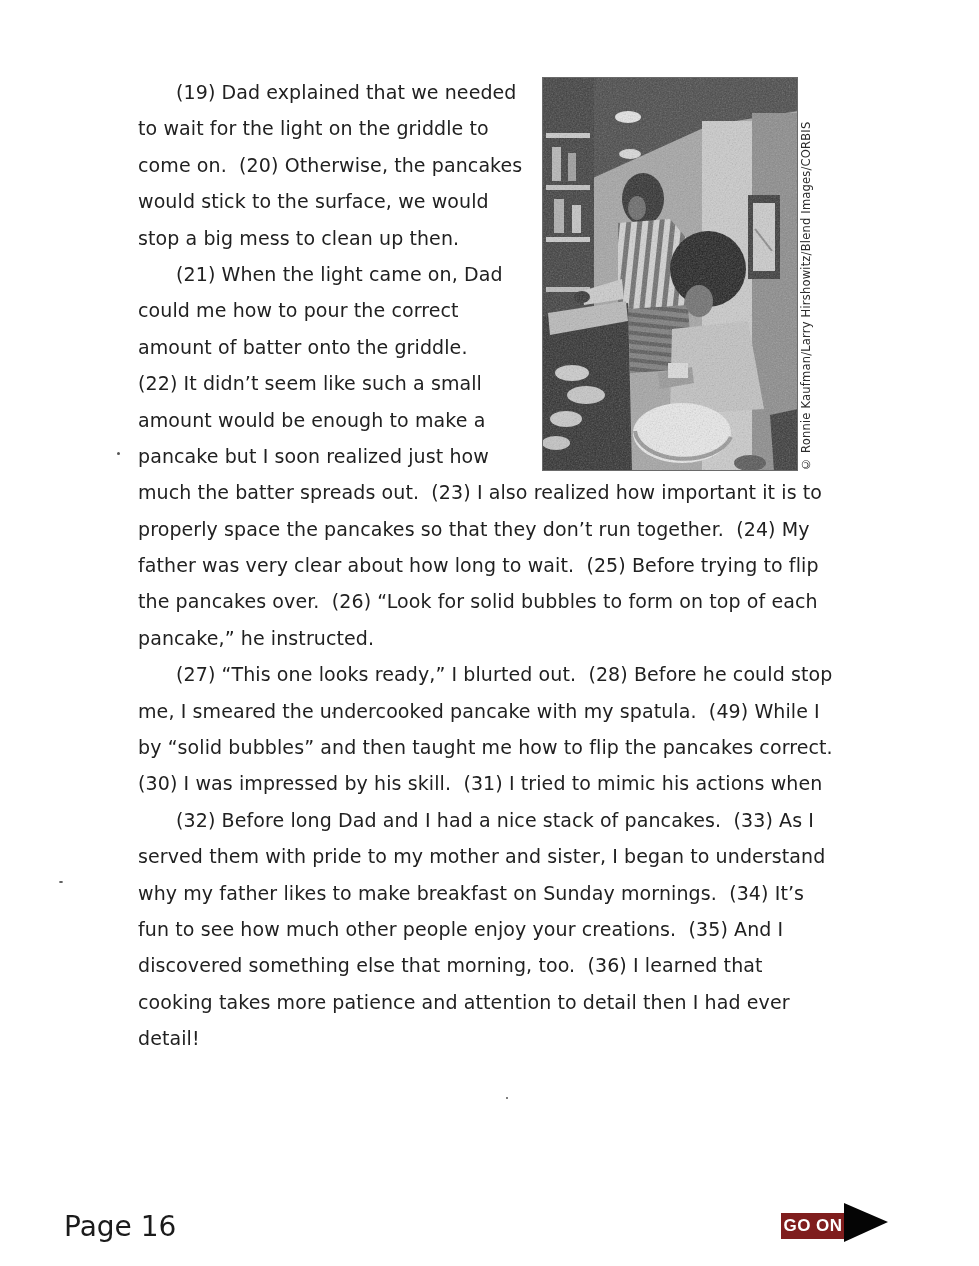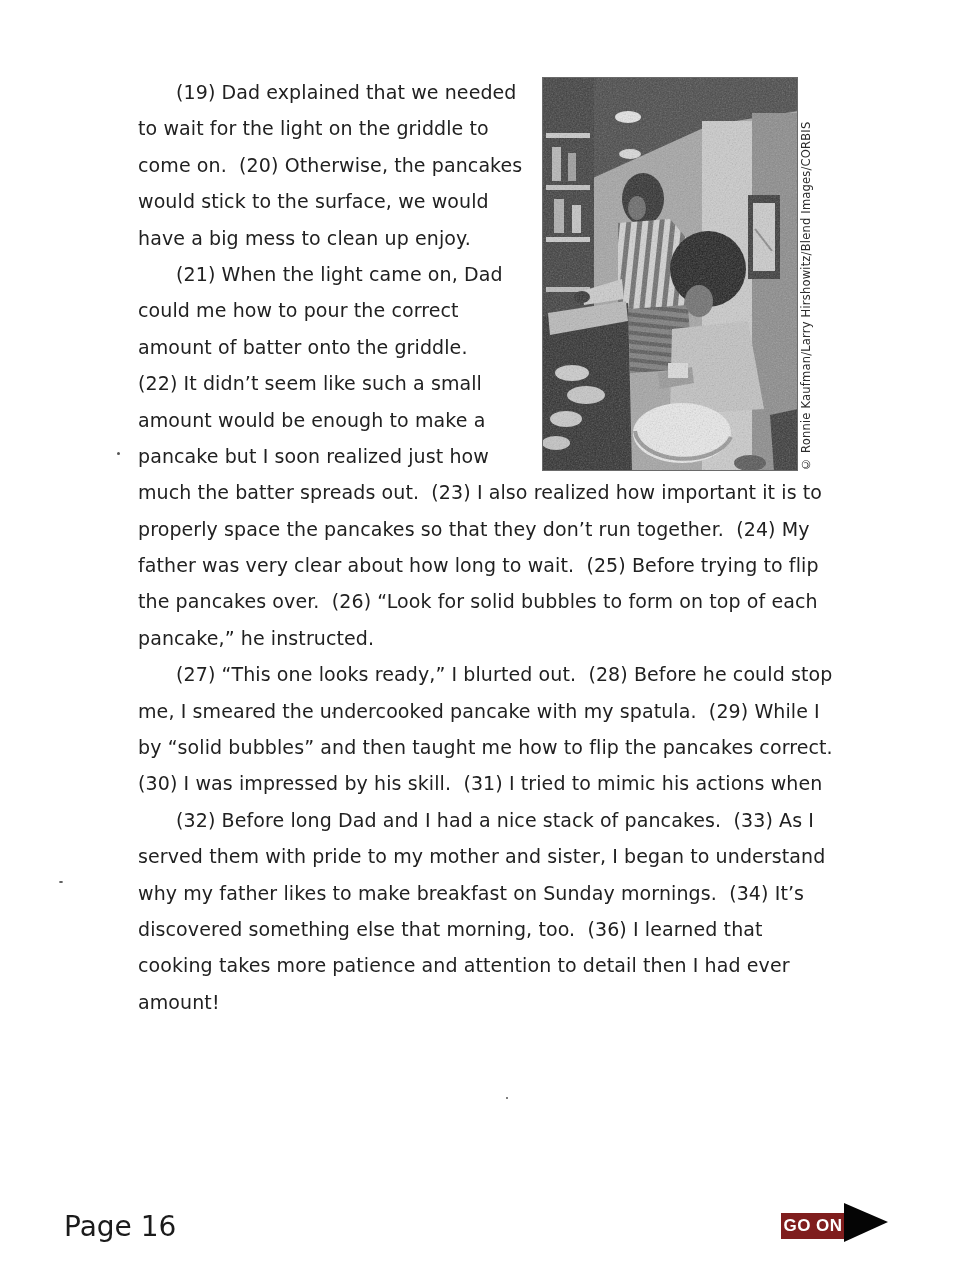--- a/index.html
+++ b/index.html
@@ -51,42 +51,43 @@
 </head>
 <body>
 
 <div class="page">
 
   <div class="passage">
       <div class="line indent">(19) Dad explained that we needed</div>
       <div class="line">to wait for the light on the griddle to</div>
       <div class="line">come on.  (20) Otherwise, the pancakes</div>
       <div class="line">would stick to the surface, we would</div>
-      <div class="line">have a big mess to clean up enjoy.</div>
+      <div class="line">stop a big mess to clean up then.</div>
       <div class="line indent">(21) When the light came on, Dad</div>
       <div class="line">could me how to pour the correct</div>
       <div class="line">amount of batter onto the griddle.</div>
       <div class="line">(22) It didn’t seem like such a small</div>
       <div class="line">amount would be enough to make a</div>
       <div class="line">pancake but I soon realized just how</div>
       <div class="line">much the batter spreads out.  (23) I also realized how important it is to</div>
       <div class="line">properly space the pancakes so that they don’t run together.  (24) My</div>
       <div class="line">father was very clear about how long to wait.  (25) Before trying to flip</div>
       <div class="line">the pancakes over.  (26) “Look for solid bubbles to form on top of each</div>
       <div class="line">pancake,” he instructed.</div>
       <div class="line indent">(27) “This one looks ready,” I blurted out.  (28) Before he could stop</div>
-      <div class="line">me, I smeared the undercooked pancake with my spatula.  (29) While I</div>
+      <div class="line">me, I smeared the undercooked pancake with my spatula.  (49) While I</div>
       <div class="line">by “solid bubbles” and then taught me how to flip the pancakes correct.</div>
       <div class="line">(30) I was impressed by his skill.  (31) I tried to mimic his actions when</div>
       <div class="line indent">(32) Before long Dad and I had a nice stack of pancakes.  (33) As I</div>
       <div class="line">served them with pride to my mother and sister, I began to understand</div>
       <div class="line">why my father likes to make breakfast on Sunday mornings.  (34) It’s</div>
+      <div class="line">fun to see how much other people enjoy your creations.  (35) And I</div>
       <div class="line">discovered something else that morning, too.  (36) I learned that</div>
       <div class="line">cooking takes more patience and attention to detail then I had ever</div>
-      <div class="line">amount!</div>
+      <div class="line">detail!</div>
     </div>
 
   <figure class="photo-figure" style="margin:0;">
     <svg class="photo-svg" width="256" height="394" viewBox="0 0 256 394" xmlns="http://www.w3.org/2000/svg">
       <defs>
         <filter id="grain" x="0" y="0" width="100%" height="100%">
           <feTurbulence type="fractalNoise" baseFrequency="0.7" numOctaves="2" stitchTiles="stitch"></feTurbulence>
           <feColorMatrix type="saturate" values="0"></feColorMatrix>
         </filter>
         <pattern id="stripes" width="11" height="11" patternUnits="userSpaceOnUse" patternTransform="rotate(6)">

